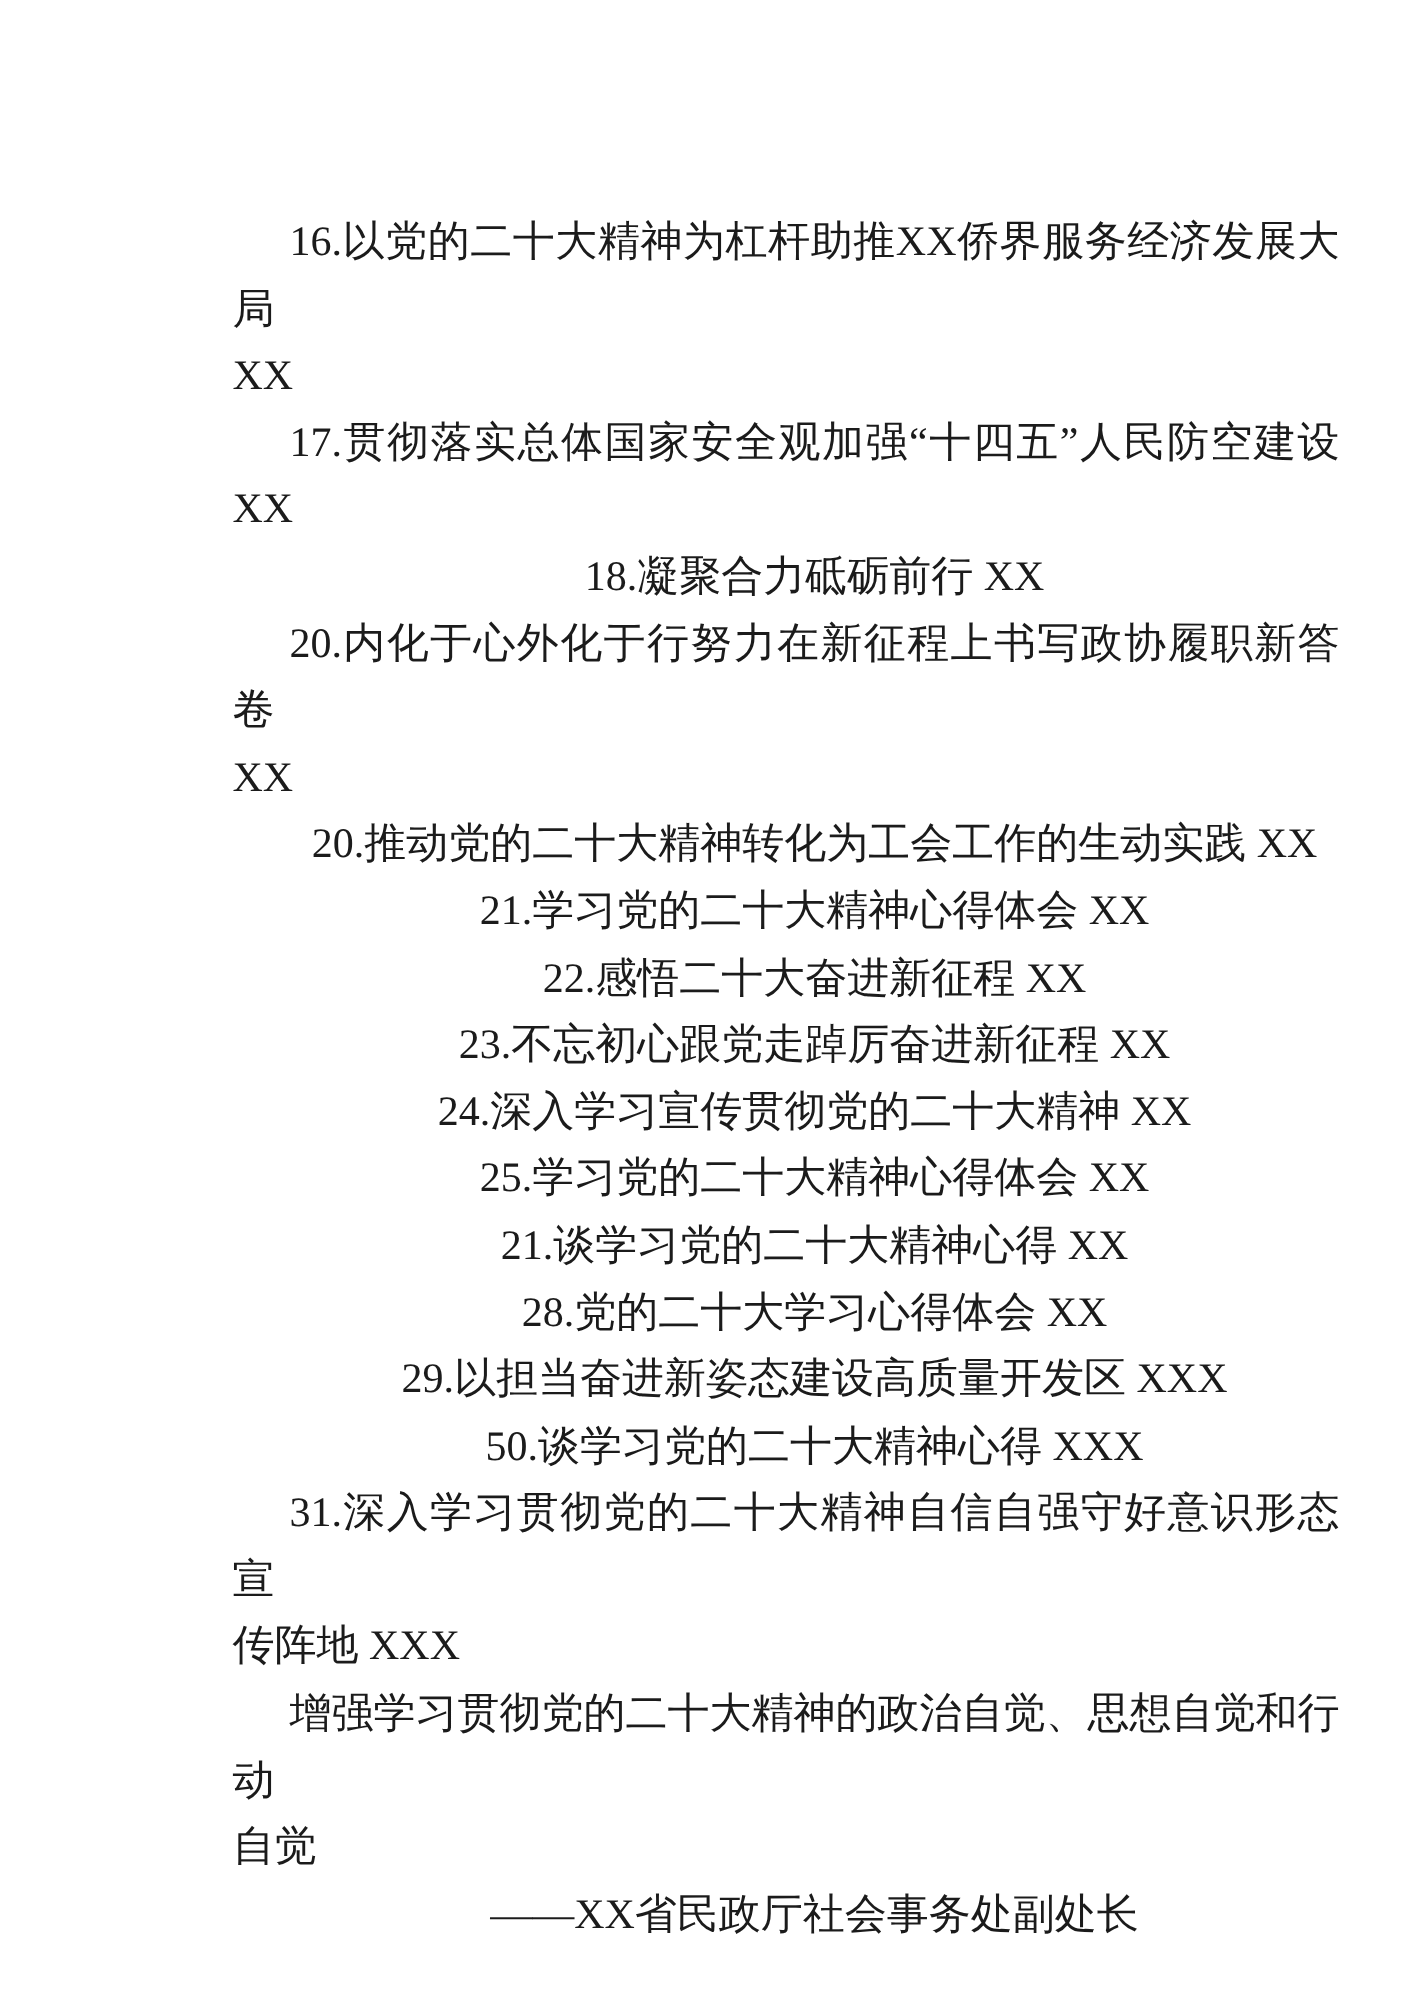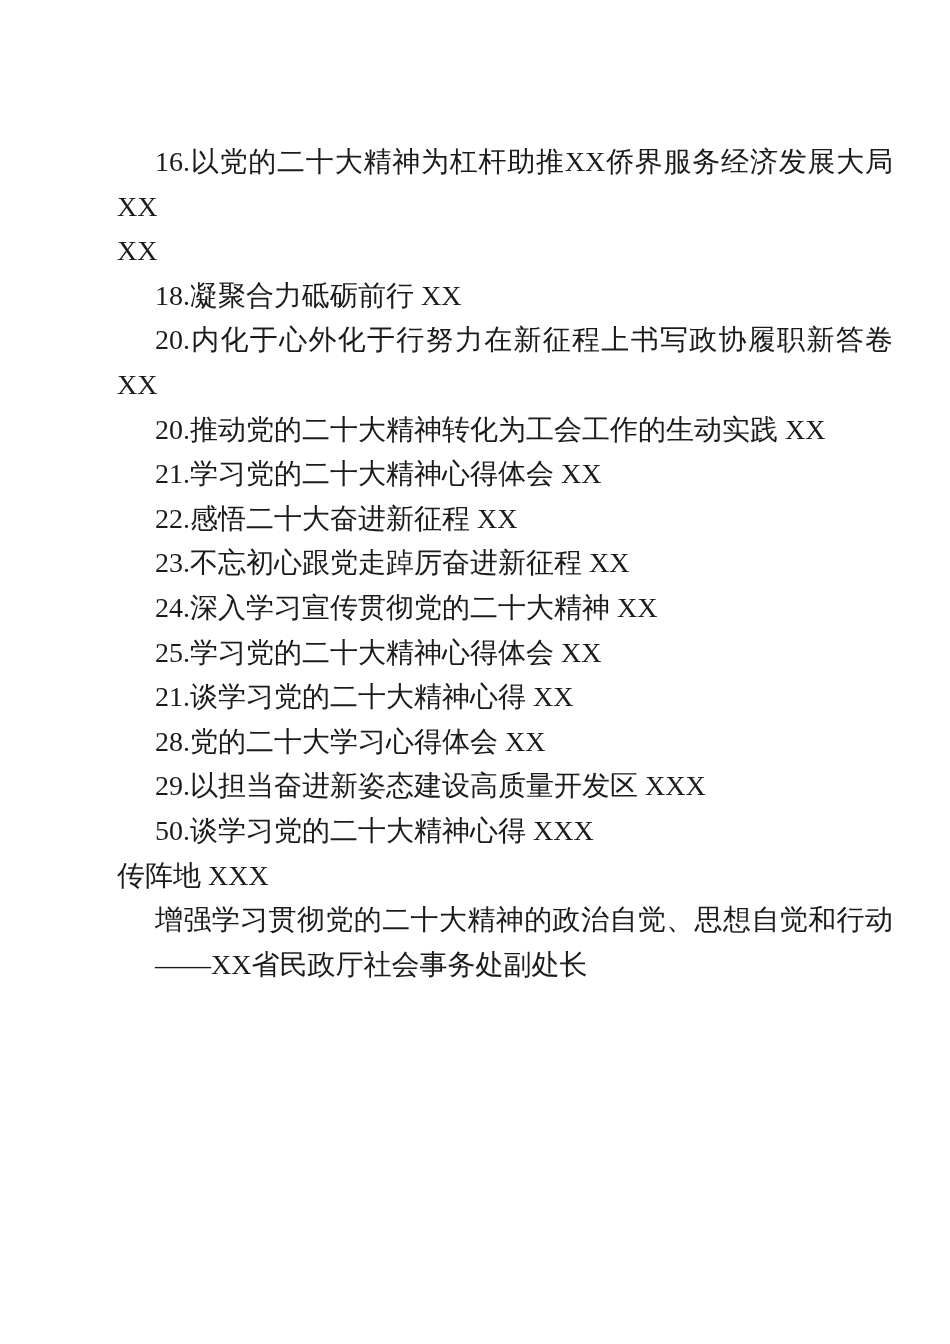--- a/index.html
+++ b/index.html
@@ -25,41 +25,44 @@
     color: #1b1b1b;
     font-weight: 400;
   }
   .para {
     margin: 0;
     padding: 0;
   }
   .line {
     white-space: nowrap;
     text-align: left;
+    margin-left: 38px;
   }
   .line.first {
     text-indent: 38px;
+    text-align: center;
   }
   .line.stretch {
     white-space: normal;
     text-align: justify;
     text-align-last: justify;
     text-justify: inter-character;
   }
 </style>
 </head>
 <body style="background: rgb(255, 255, 255);">
 
 <div class="page">
   <div class="doc" id="doc" style="color: rgb(27, 27, 27);">
       <div class="para">
         <div class="line first stretch">16.以党的二十大精神为杠杆助推XX侨界服务经济发展大局</div>
         <div class="line">XX</div>
       </div>
       <div class="para">
+        <div class="line first stretch">17.贯彻落实总体国家安全观加强“十四五”人民防空建设</div>
         <div class="line">XX</div>
       </div>
       <div class="para">
         <div class="line first">18.凝聚合力砥砺前行 XX</div>
       </div>
       <div class="para">
         <div class="line first stretch">20.内化于心外化于行努力在新征程上书写政协履职新答卷</div>
         <div class="line">XX</div>
       </div>
       <div class="para">
@@ -86,22 +89,24 @@
       <div class="para">
         <div class="line first">28.党的二十大学习心得体会 XX</div>
       </div>
       <div class="para">
         <div class="line first">29.以担当奋进新姿态建设高质量开发区 XXX</div>
       </div>
       <div class="para">
         <div class="line first">50.谈学习党的二十大精神心得 XXX</div>
       </div>
       <div class="para">
+        <div class="line first stretch">31.深入学习贯彻党的二十大精神自信自强守好意识形态宣</div>
         <div class="line">传阵地 XXX</div>
       </div>
       <div class="para">
         <div class="line first stretch">增强学习贯彻党的二十大精神的政治自觉、思想自觉和行动</div>
+        <div class="line">自觉</div>
       </div>
       <div class="para">
         <div class="line first">——XX省民政厅社会事务处副处长</div>
       </div>
     </div>
 </div>
 
 </body></html>

